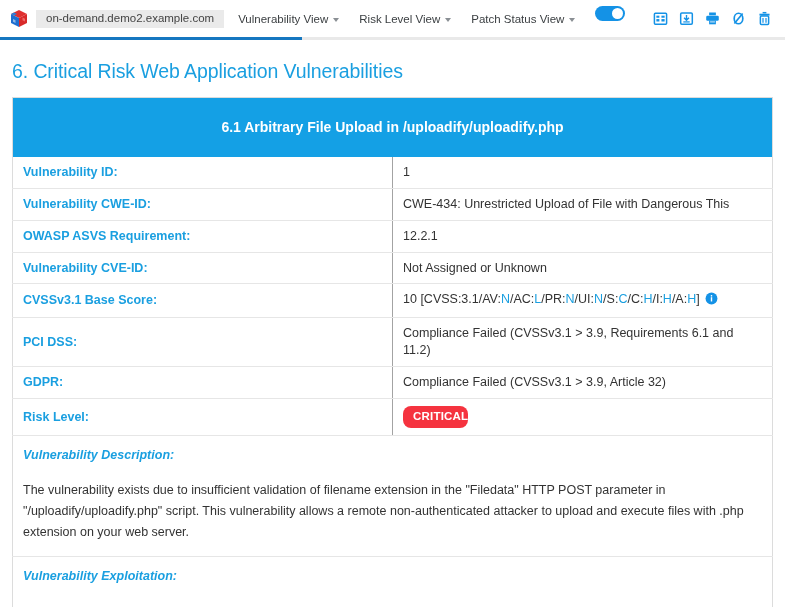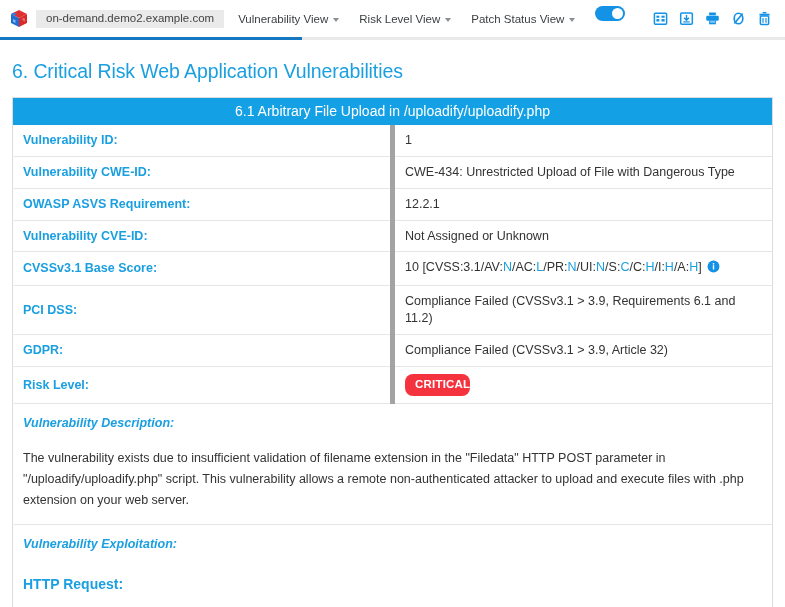--- a/index.html
+++ b/index.html
@@ -121,30 +121,30 @@
     padding: 7px 10px;
     font-size: 12.5px;
     color: #333333;
     vertical-align: middle;
     line-height: 1.35;
   }
   .thead-row td {
     background: #14a0e5;
     color: #ffffff;
     font-size: 14px;
-    font-weight: normal;
+    font-weight: bold;
     text-align: center;
-    padding: 4px 10px;
+    padding: 20px 10px;
     border-bottom: none;
   }
   td.label-cell {
     width: 265px;
     color: #1a9fe0;
     font-weight: bold;
-    border-right: 5px solid #a3a3a3;
+    border-right: 1px solid #a3a3a3;
   }
   td.value-cell { color: #333; }
   .badge-critical {
     display: inline-block;
     background: #f5333f;
     color: #ffffff;
     font-size: 11.5px;
     font-weight: bold;
     border-radius: 8px;
     padding: 3px 0 4px 10px;
@@ -276,21 +276,21 @@
         <td colspan="2">6.1 Arbitrary File Upload in /uploadify/uploadify.php</td>
       </tr>
 
       <tr>
         <td class="label-cell">Vulnerability ID:</td>
         <td class="value-cell">1</td>
       </tr>
 
       <tr>
         <td class="label-cell">Vulnerability CWE-ID:</td>
-        <td class="value-cell">CWE-434: Unrestricted Upload of File with Dangerous Type</td>
+        <td class="value-cell">CWE-434: Unrestricted Upload of File with Dangerous This</td>
       </tr>
 
       <tr>
         <td class="label-cell">OWASP ASVS Requirement:</td>
         <td class="value-cell">12.2.1</td>
       </tr>
 
       <tr>
         <td class="label-cell">Vulnerability CVE-ID:</td>
         <td class="value-cell">Not Assigned or Unknown</td>

